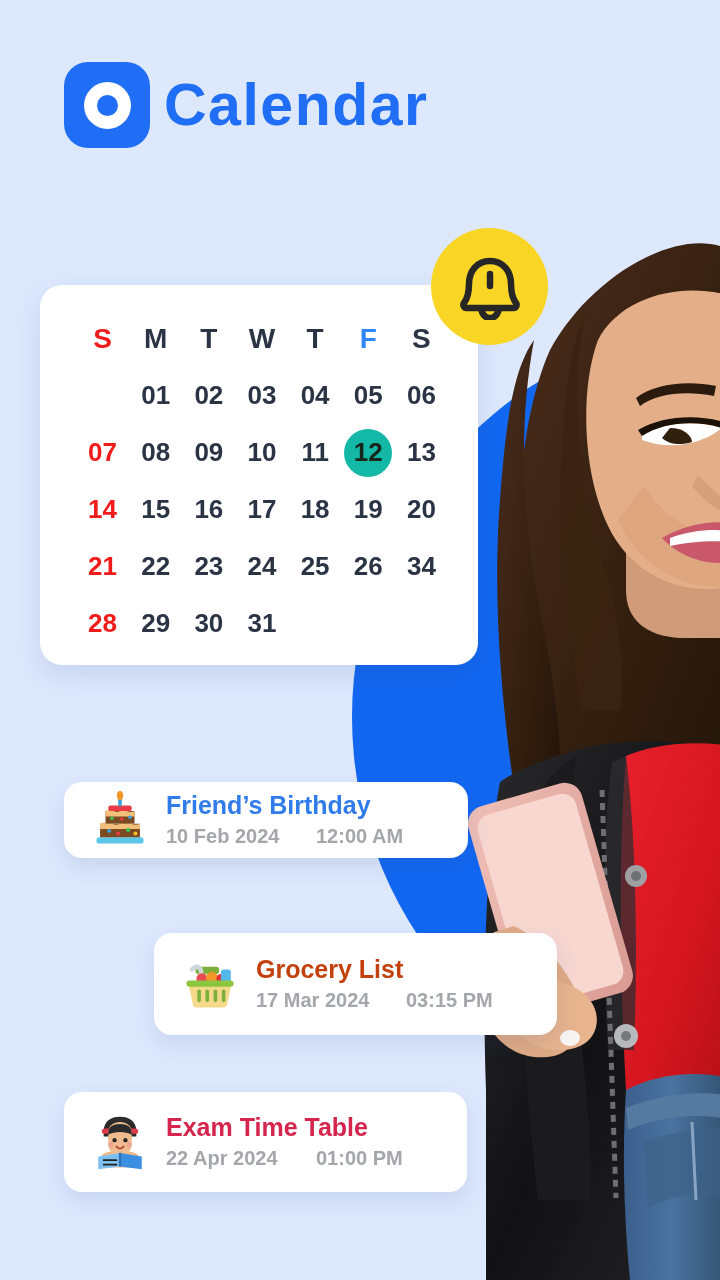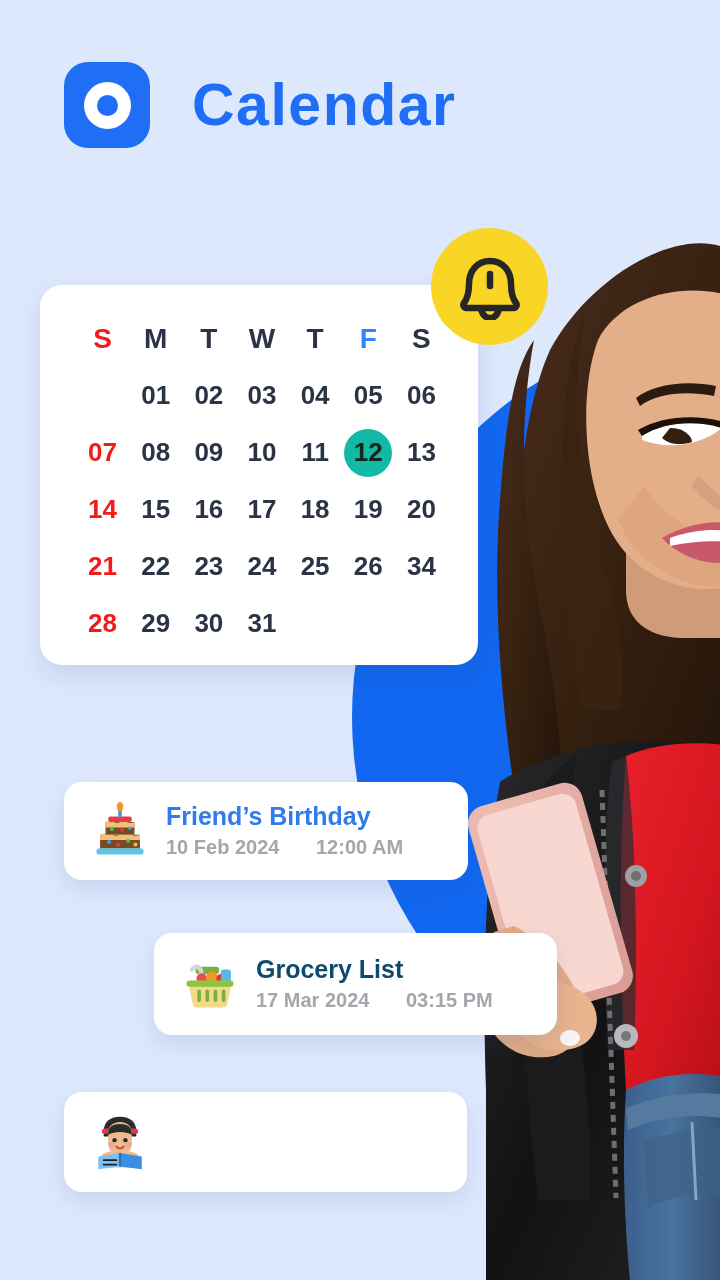--- a/index.html
+++ b/index.html
@@ -46,21 +46,21 @@
   }
   .photo-svg { display:block; width:300px; height:1090px; }
 
   
   .header {
     position: absolute;
     left: 64px;
     top: 62px;
     display: flex;
     align-items: center;
-    gap: 42px;
+    gap: 14px;
   }
   .logo-badge {
     width: 86px;
     height: 86px;
     border-radius: 24px;
     background: #1f6ef5;
     display: flex;
     align-items: center;
     justify-content: center;
     flex: none;
@@ -163,21 +163,21 @@
   .event-card {
     position: absolute;
     background: #ffffff;
     border-radius: 18px;
     box-shadow: 0 9px 22px rgba(40,70,140,0.12);
     display: flex;
     align-items: center;
     z-index: 7;
     box-sizing: border-box;
   }
-  #event-card-0 { left: 64px;  top: 782px;  width: 404px; height: 98px; }
+  #event-card-0 { left: 64px;  top: 782px;  width: 404px; height: 76px; }
   #event-card-1 { left: 154px; top: 933px;  width: 403px; height: 102px; }
   #event-card-2 { left: 64px;  top: 1092px; width: 403px; height: 100px; }
 
   .event-emoji {
     width: 92px;
     flex: none;
     display: flex;
     align-items: center;
     justify-content: center;
     font-size: 48px;
@@ -468,21 +468,21 @@
         <rect x="44" y="16" width="11" height="16" rx="3" fill="#56b8e8"></rect>
         <path d="M8 31 H56 L51 54 C50.6 56.4 48.6 58 46.2 58 H17.8 C15.4 58 13.4 56.4 13 54 Z" fill="#f5d98a"></path>
         <rect x="6" y="28" width="52" height="7" rx="3.5" fill="#8cc63f"></rect>
         <rect x="18" y="38" width="4" height="14" rx="2" fill="#7db03a"></rect>
         <rect x="27" y="38" width="4" height="14" rx="2" fill="#7db03a"></rect>
         <rect x="36" y="38" width="4" height="14" rx="2" fill="#7db03a"></rect>
         <rect x="45" y="38" width="4" height="14" rx="2" fill="#7db03a"></rect>
       </svg>
     </div>
     <div class="event-body">
-      <div class="event-title" style="color: #0c4a6e;">Grocery List</div>
+      <div class="event-title" style="color: #c2410c;">Grocery List</div>
       <div class="event-meta">
         <span class="event-date">17 Mar 2024</span>
         <span class="event-time">03:15 PM</span>
       </div>
     </div>
   </div>
 
   <div class="event-card" id="event-card-2">
     <div class="event-emoji">
       <svg class="emoji-svg" width="58" height="58" viewBox="0 0 64 64">
@@ -495,15 +495,22 @@
         <circle cx="22" cy="35" r="3" fill="#f29b9b" opacity="0.7"></circle>
         <circle cx="42" cy="35" r="3" fill="#f29b9b" opacity="0.7"></circle>
         <path d="M28 37 C30 40 34 40 36 37" fill="none" stroke="#b5452f" stroke-width="2" stroke-linecap="round"></path>
         <path d="M12 46 C16 43 22 42 32 42 C42 42 48 43 52 46 L52 60 H12 Z" fill="#f0bb8e"></path>
         <path d="M32 44 L56 48 L56 62 L32 59 Z" fill="#3b8ee0"></path>
         <path d="M32 44 L8 48 L8 62 L32 59 Z" fill="#7fc0f2"></path>
         <path d="M32 44 L32 59" stroke="#2c6fb5" stroke-width="2.5"></path>
         <path d="M14 52 H28 M14 57 H28" stroke="#1f1f1f" stroke-width="2" stroke-linecap="round"></path>
       </svg>
     </div>
+    <div class="event-body">
+      <div class="event-title" style="color: rgb(213, 37, 76);">Exam Time Table</div>
+      <div class="event-meta">
+        <span class="event-date">22 Apr 2024</span>
+        <span class="event-time">01:00 PM</span>
+      </div>
+    </div>
   </div>
 
 </div>
 
 </body></html>

